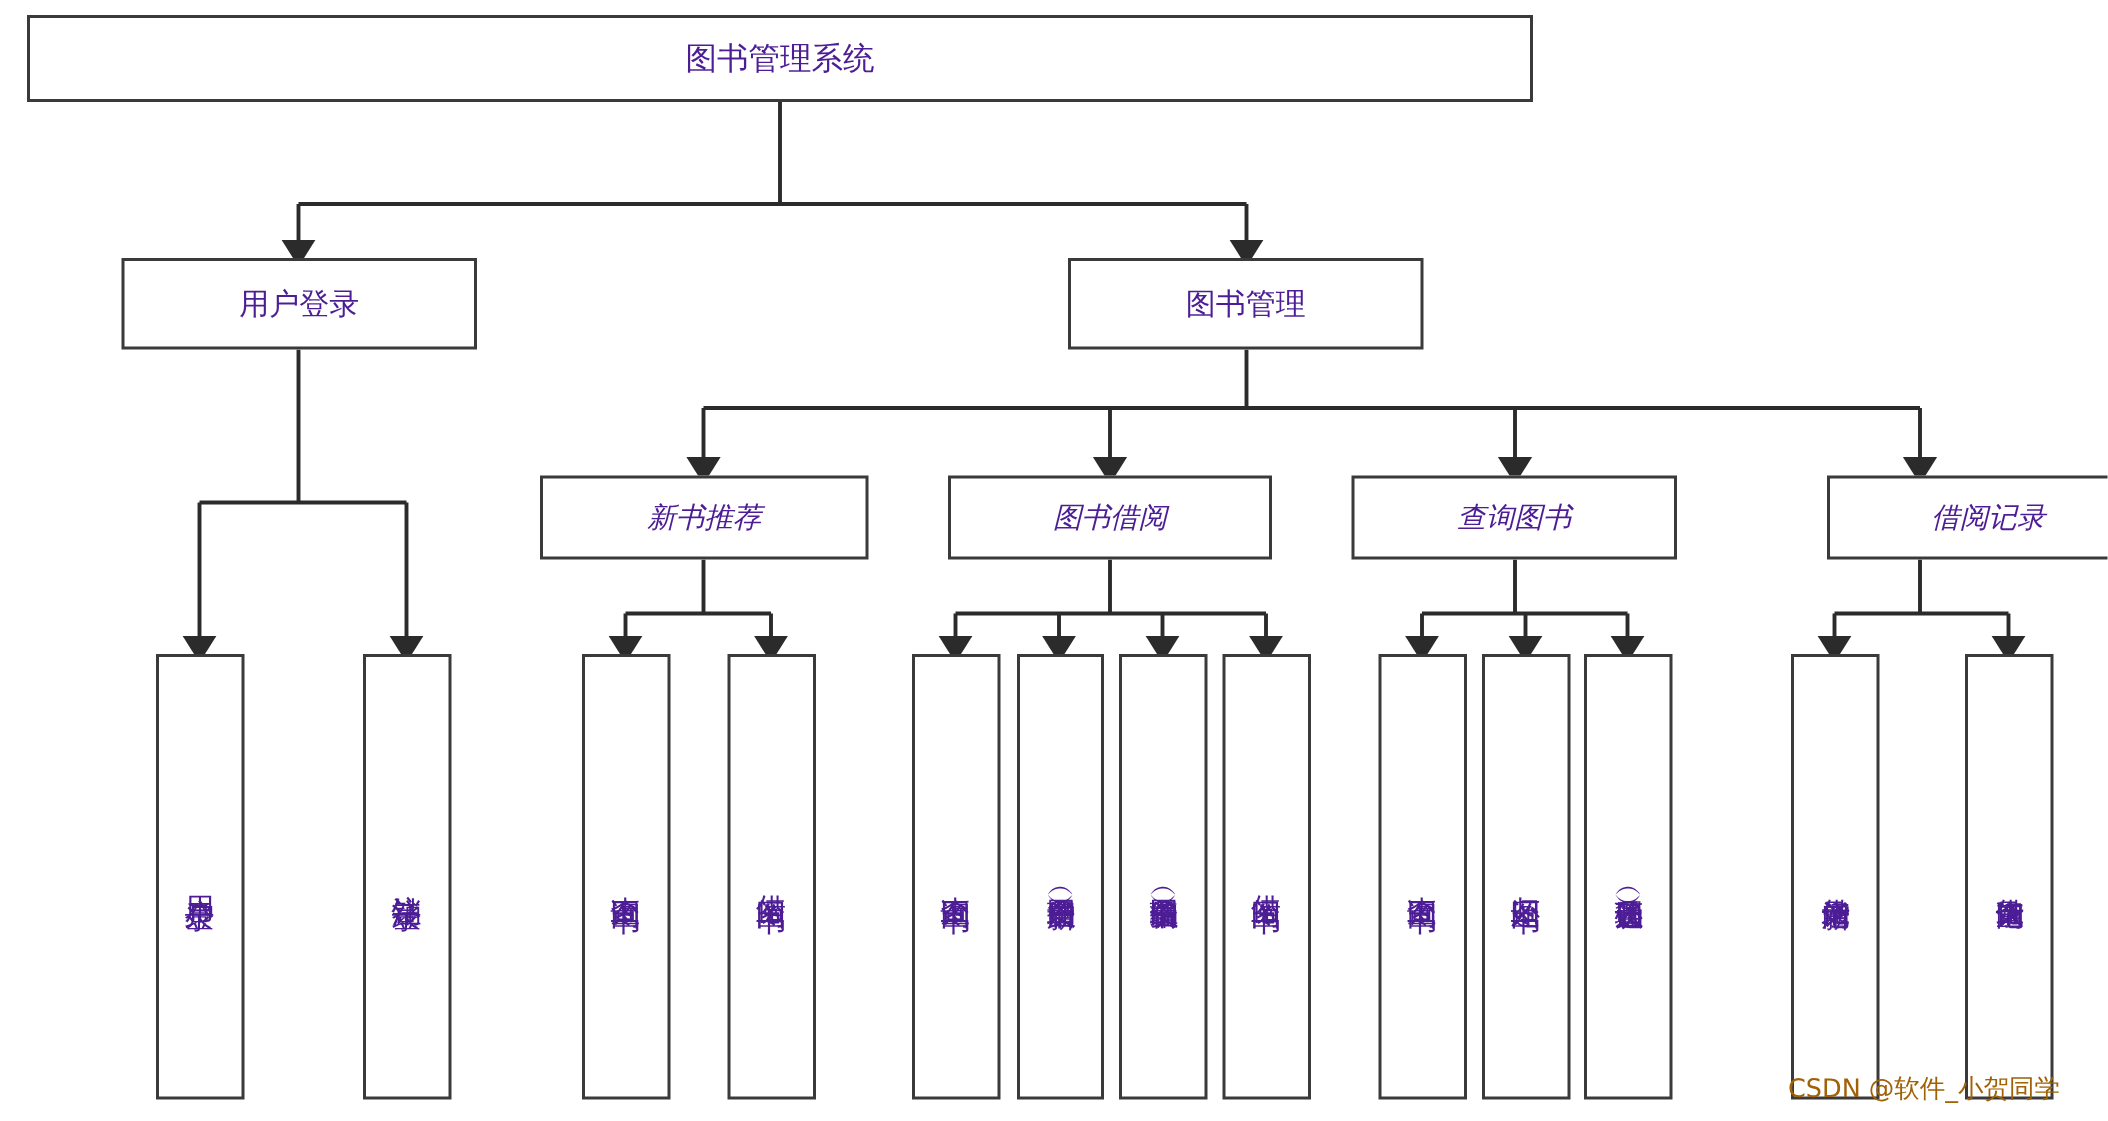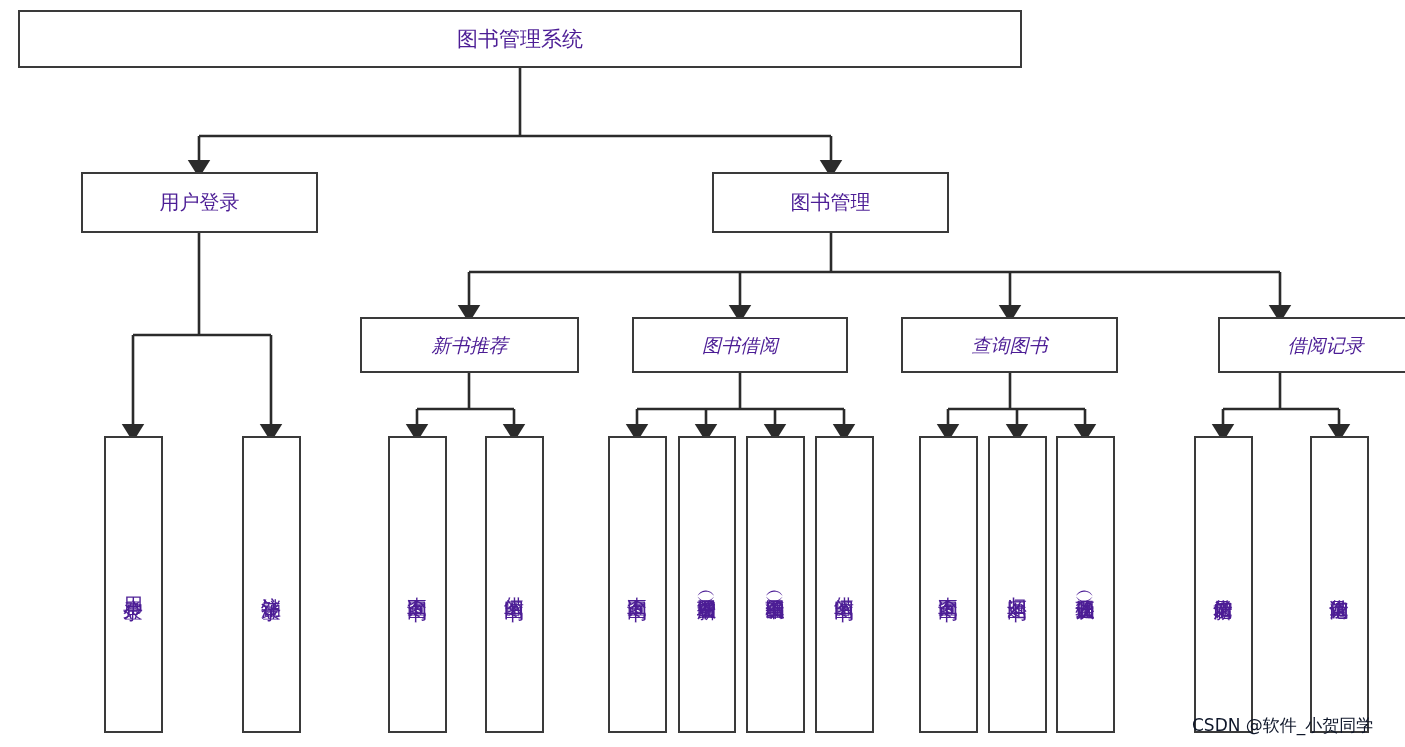--- a/index.html
+++ b/index.html
@@ -69,21 +69,21 @@
   }
   .node.leaf.tall .label {
     letter-spacing: 0px;
     font-size: 19px;
   }
   .watermark {
     position: absolute;
     left: 1192px;
     top: 714px;
     font-size: 17px;
-    color: #0f172a;
+    color: #a16207;
     white-space: nowrap;
     font-family: "DejaVu Sans", "Liberation Sans", sans-serif;
   }
 </style>
 </head>
 <body>
 
 <div id="diagram-root">
 
   <svg id="wires" viewBox="0 0 1405 747">

